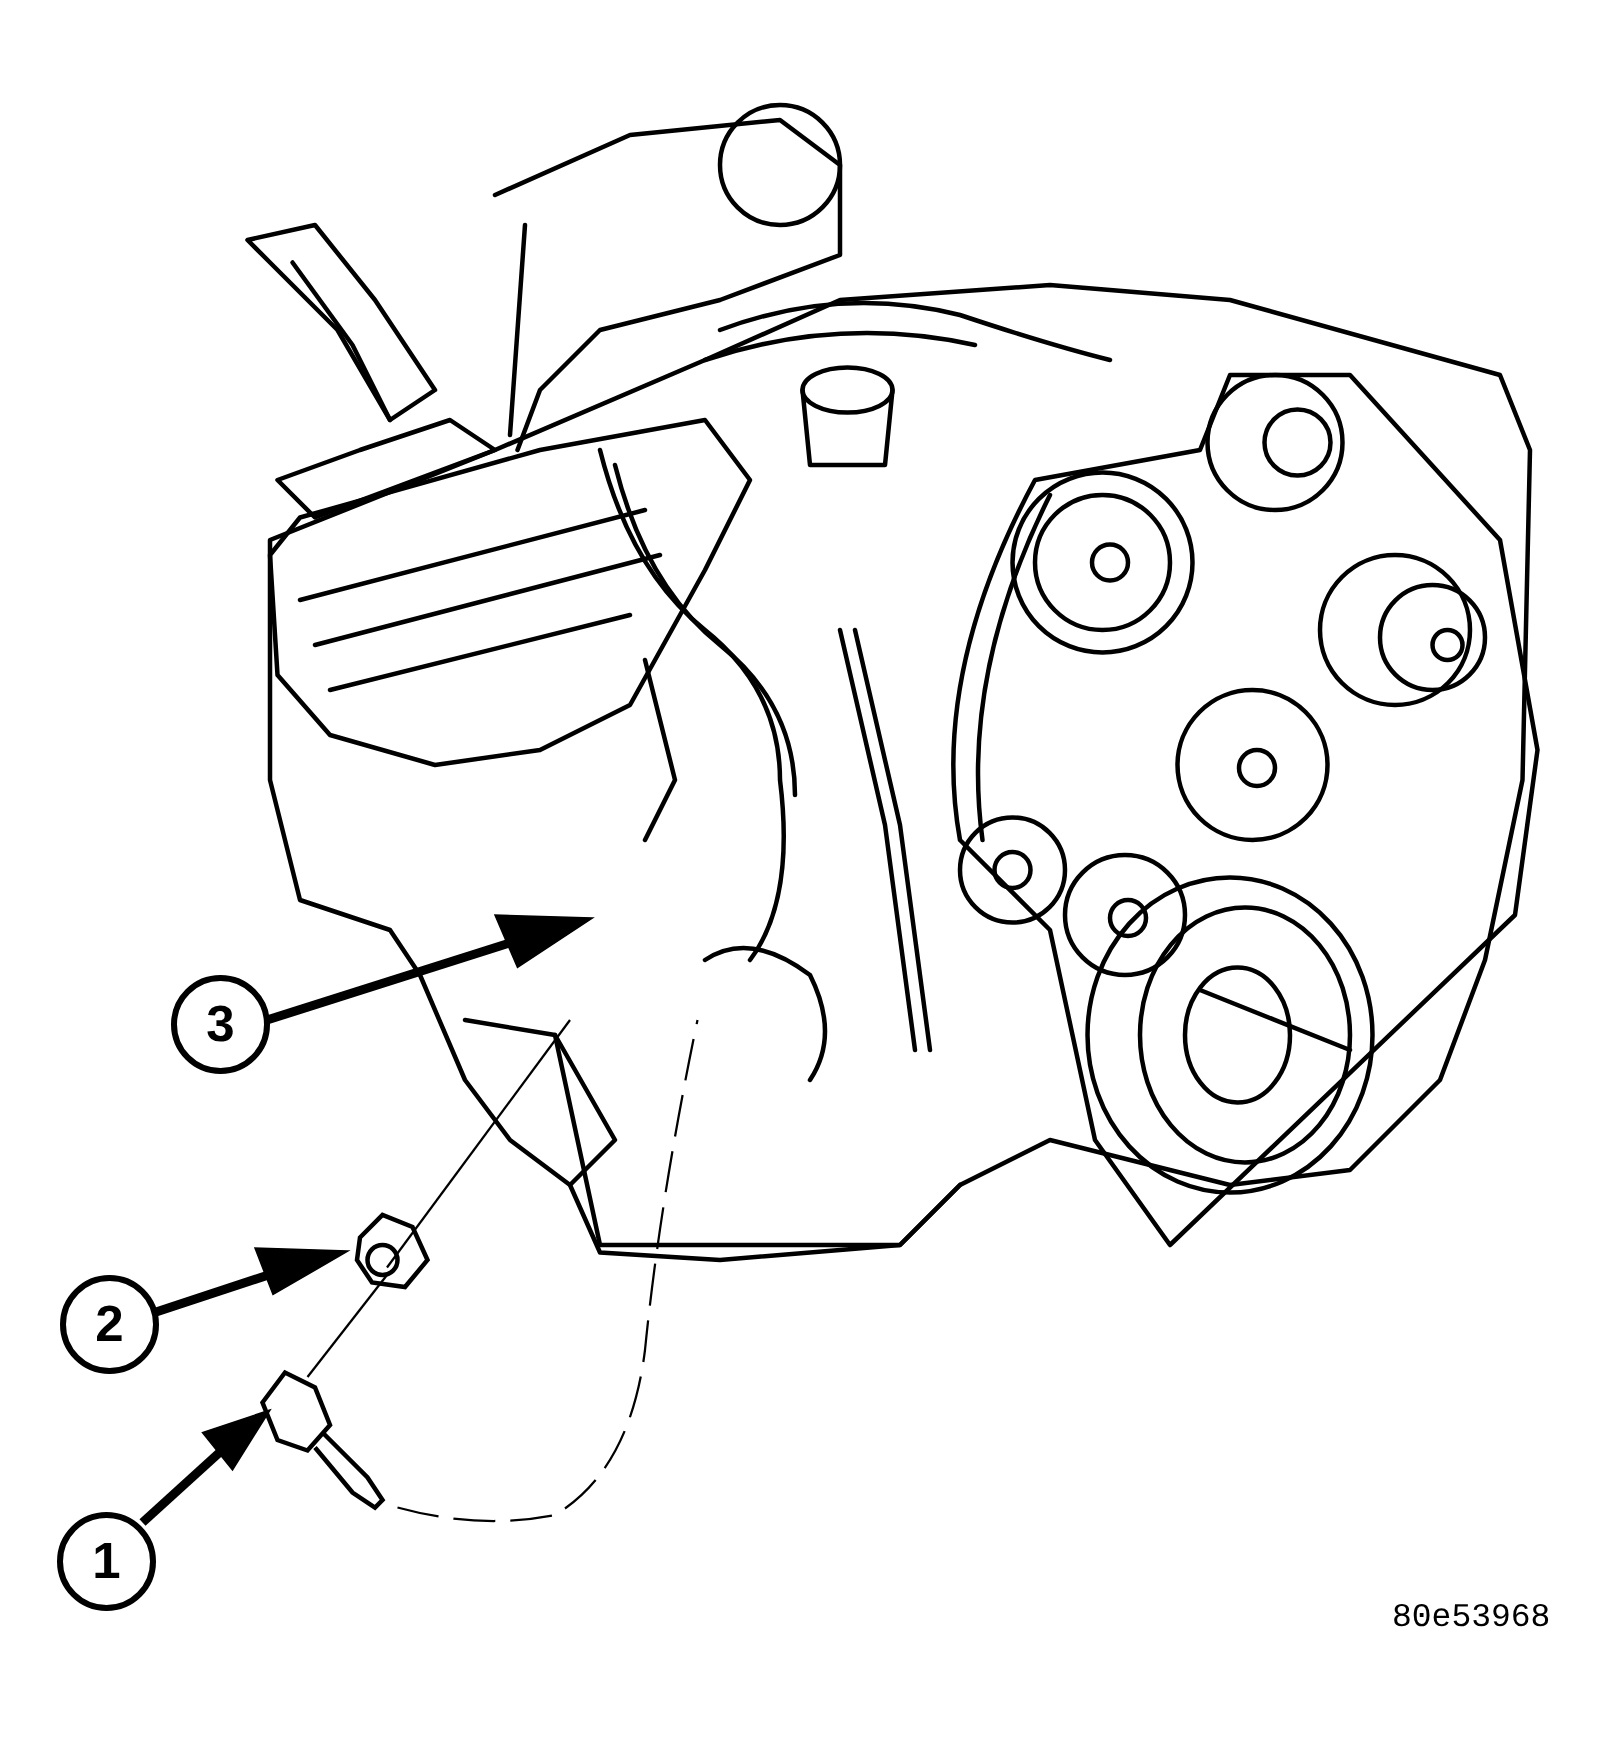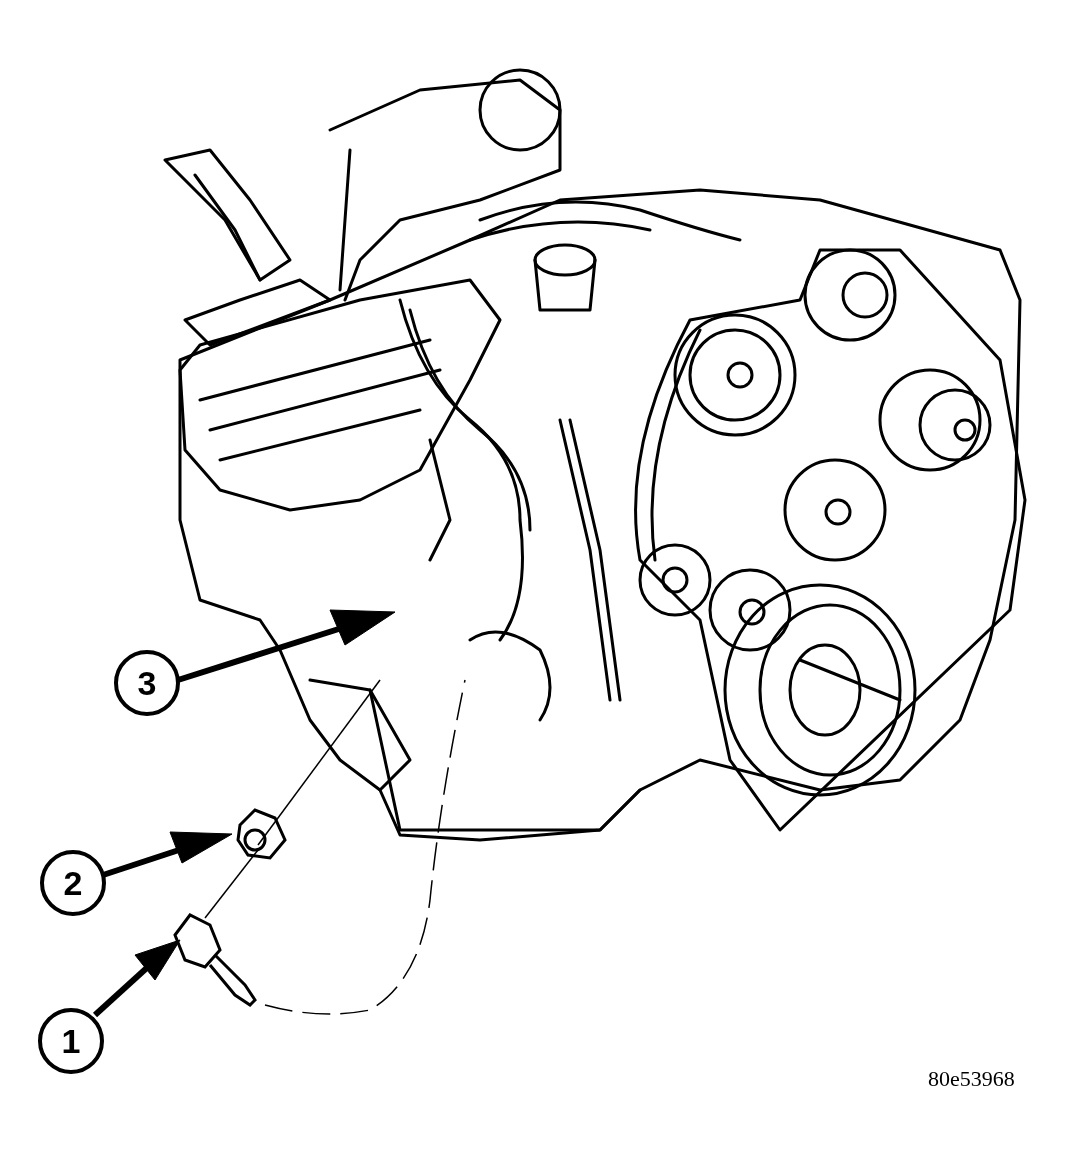--- a/index.html
+++ b/index.html
@@ -1,19 +1,19 @@
 <!DOCTYPE html>
 <html><head>
 <meta charset="utf-8">
 <style>
   html, body { margin:0; padding:0; background:#ffffff; }
   body { width:1075px; height:1160px; position:relative; overflow:hidden; font-family:"Liberation Sans", sans-serif; }
   svg.art { position:absolute; left:0; top:0; width:1075px; height:1160px; }
   .callout { position:absolute; width:66px; height:66px; border:4px solid #000; border-radius:50%; box-sizing:border-box; display:flex; align-items:center; justify-content:center; font-size:34px; font-weight:bold; color:#000; background:#fff; }
-  .figid { position:absolute; left:928px; top:1066px; font-size:22px; color:#000; font-family:Liberation Serif, serif; }
+  .figid { position:absolute; left:928px; top:1066px; font-size:22px; color:#000; font-family:Liberation Mono, monospace; }
 </style>
 </head>
 <body>
 
 <svg class="art" viewBox="0 0 1075 1160" xmlns="http://www.w3.org/2000/svg">
   <g fill="none" stroke="#000" stroke-width="3" stroke-linejoin="round" stroke-linecap="round">
 
     <path d="M180 360 L330 300 L470 240 L560 200 L700 190 L820 200 L1000 250 L1020 300 L1015 520 L990 640 L960 720 L900 780 L820 790 L700 760 L640 790 L600 830 L480 840 L400 835 L380 790 L340 760 L310 720 L280 650 L260 620 L200 600 L180 520 Z"></path>
 
     <path d="M180 370 L200 345 L360 300 L470 280 L500 320 L470 380 L420 470 L360 500 L290 510 L220 490 L185 450 Z"></path>

